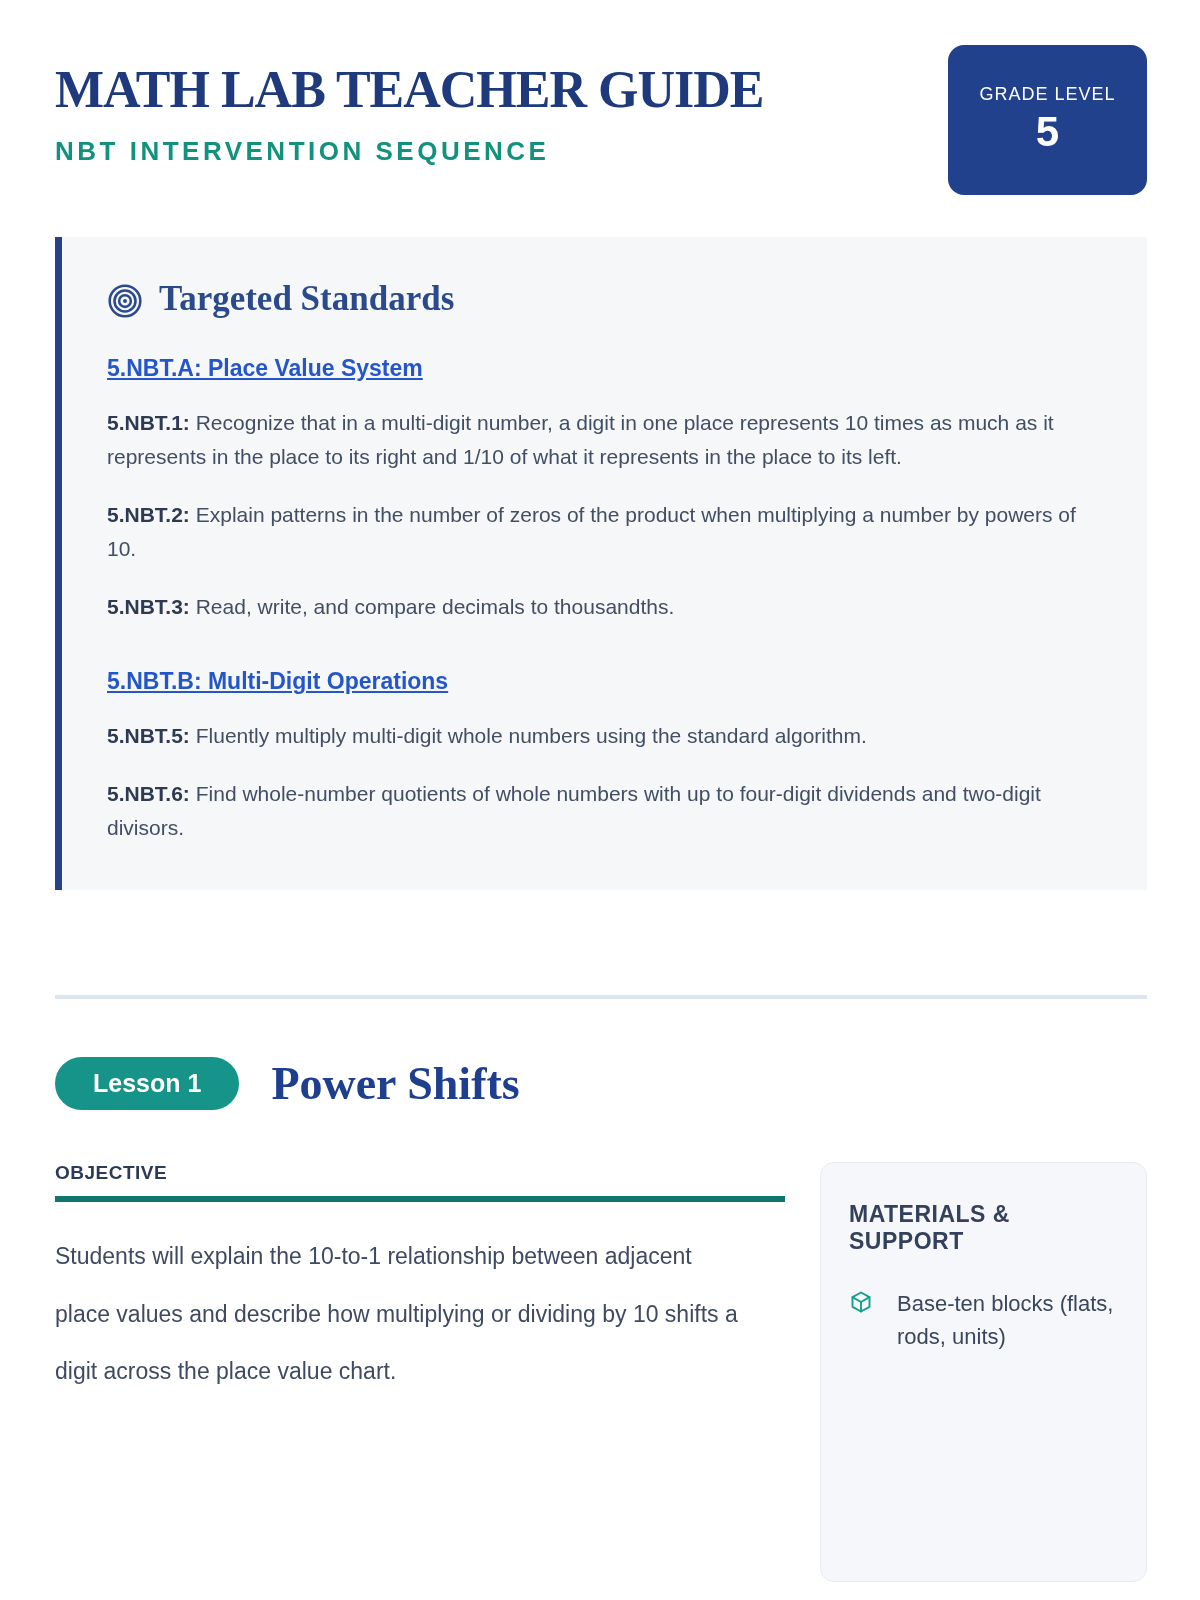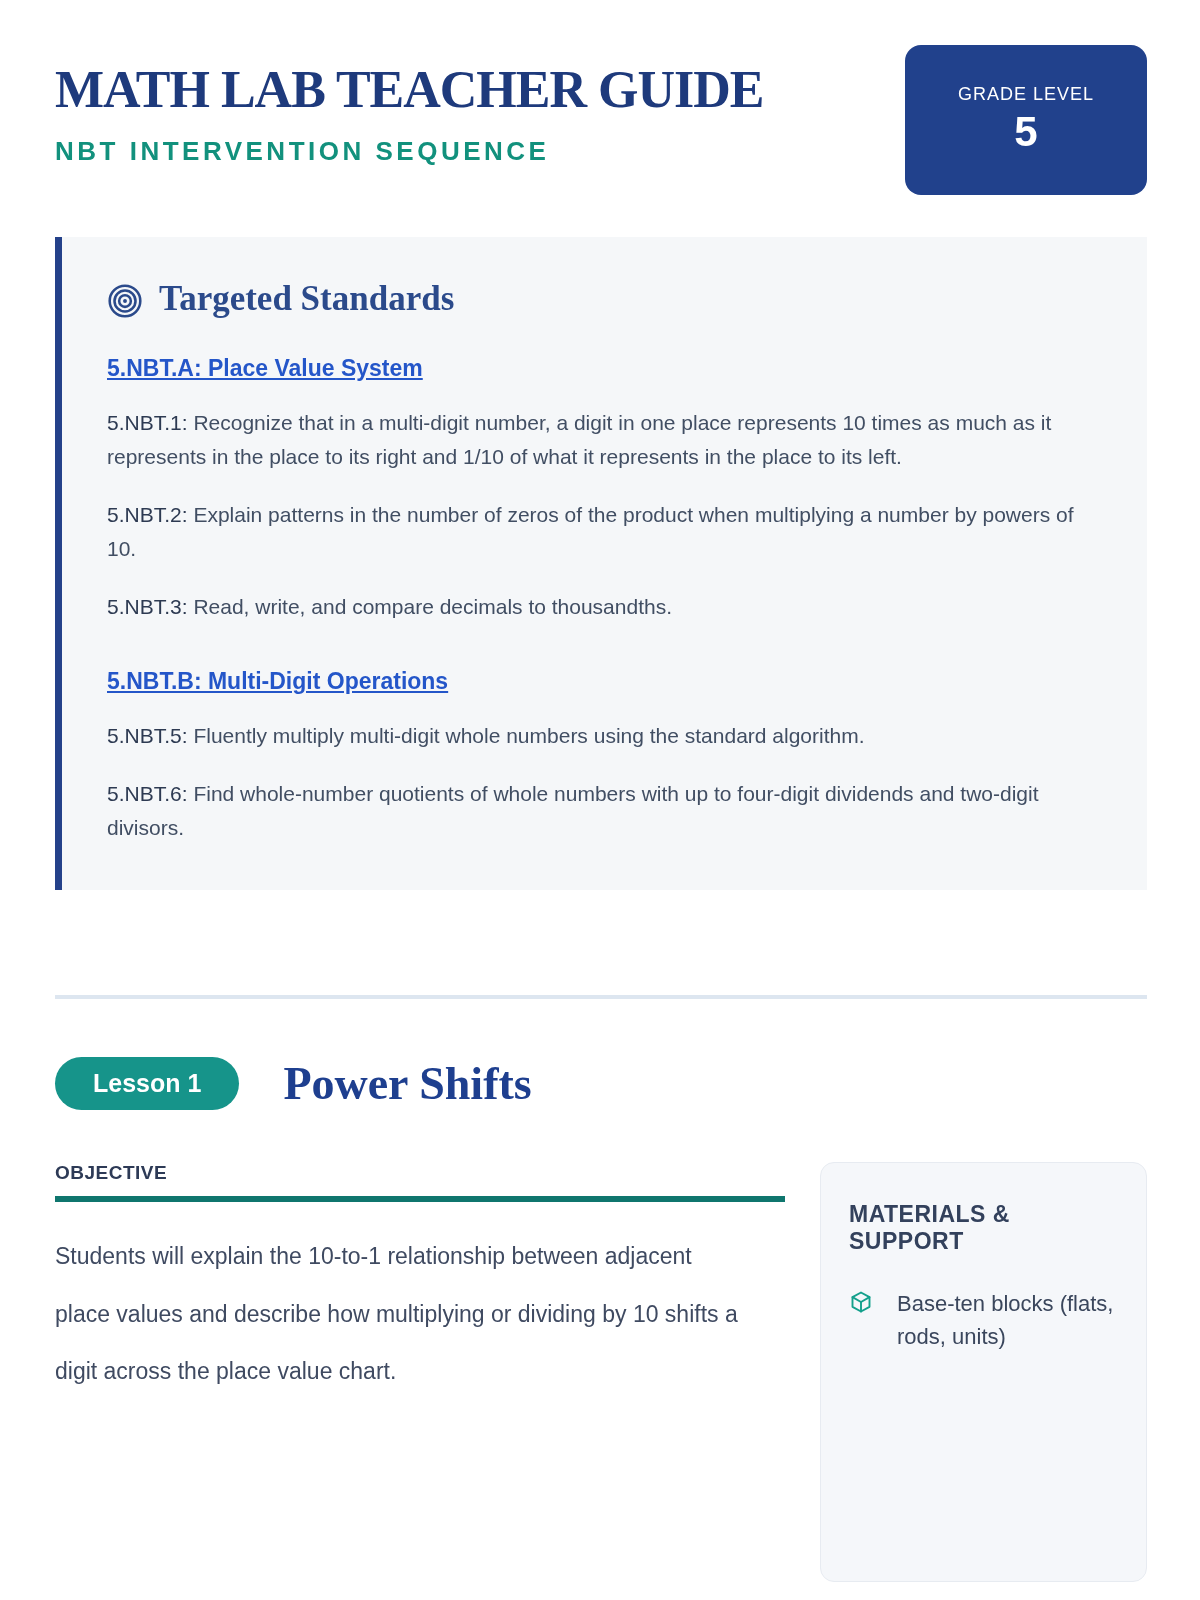--- a/index.html
+++ b/index.html
@@ -19,21 +19,21 @@
     font-family: "Liberation Serif", serif;
     font-size: 52px; font-weight: 700; letter-spacing: -1px;
     color: #1e3a7c; line-height: 1.05;
   }
   .doc-subtitle {
     margin-top: 18px;
     font-size: 26px; font-weight: 700; letter-spacing: 3.5px;
     color: #12917d;
   }
   .grade-badge {
-    width: 242px; height: 150px; flex: 0 0 auto;
+    width: 199px; height: 150px; flex: 0 0 auto;
     background: #21418c; border-radius: 16px;
     display: flex; flex-direction: column; align-items: center; justify-content: center;
     color: #ffffff; gap: 4px;
   }
   .grade-badge .gb-label { font-size: 18px; letter-spacing: 1px; font-weight: 400; }
   .grade-badge .gb-value { font-size: 42px; font-weight: 700; line-height: 1.1; }
 
   
   .standards-panel {
     margin-top: 42px;
@@ -52,30 +52,30 @@
     margin-top: 36px;
     font-size: 23px; font-weight: 700;
     color: #2456c9; text-decoration: underline;
     cursor: pointer;
   }
   .std-item {
     margin-top: 24px;
     font-size: 21px; line-height: 1.62; color: #414e63;
     max-width: 1010px;
   }
-  .std-item strong { color: #2d3a52; font-weight: 400; }
+  .std-item strong { color: #2d3a52; font-weight: 700; }
 
   
   .section-divider {
     margin-top: 105px;
     height: 4px; background: #dde6f0; border: none;
   }
 
   
-  .lesson-header { margin-top: 58px; display: flex; align-items: center; gap: 44px; }
+  .lesson-header { margin-top: 58px; display: flex; align-items: center; gap: 32px; }
   .lesson-pill {
     background: #16948a; color: #ffffff;
     font-size: 25px; font-weight: 700;
     padding: 12px 38px; border-radius: 40px;
   }
   .lesson-title {
     font-family: "Liberation Serif", serif;
     font-size: 46px; font-weight: 600; color: #1e3f8f;
   }
 

